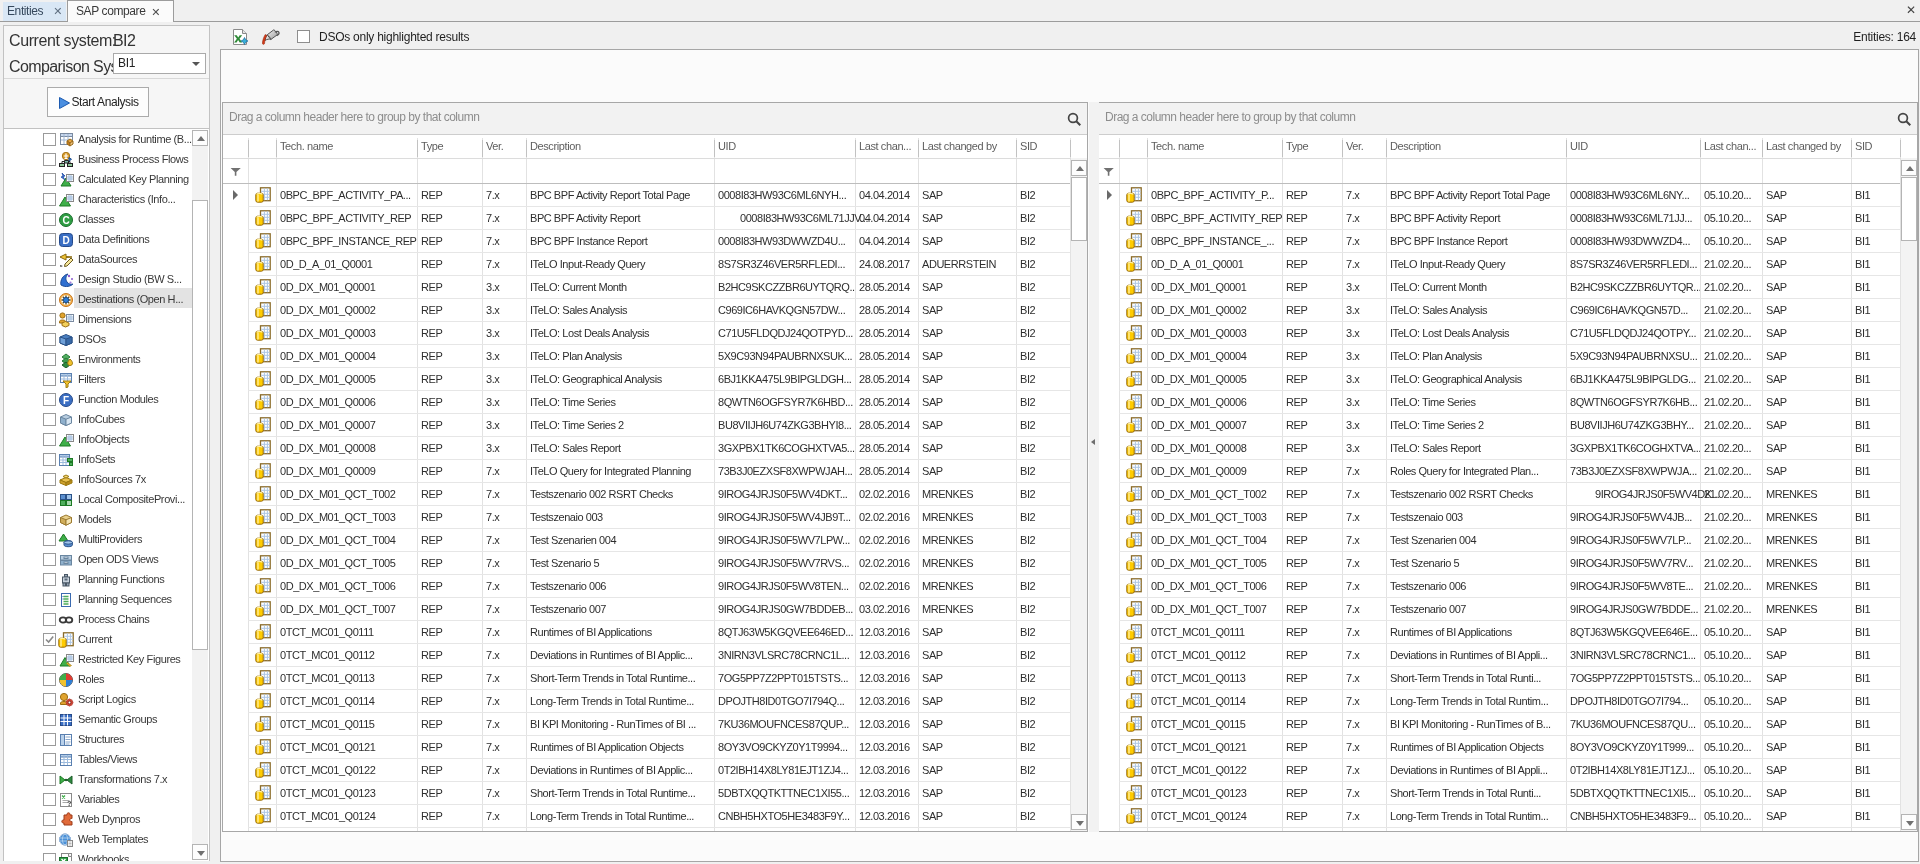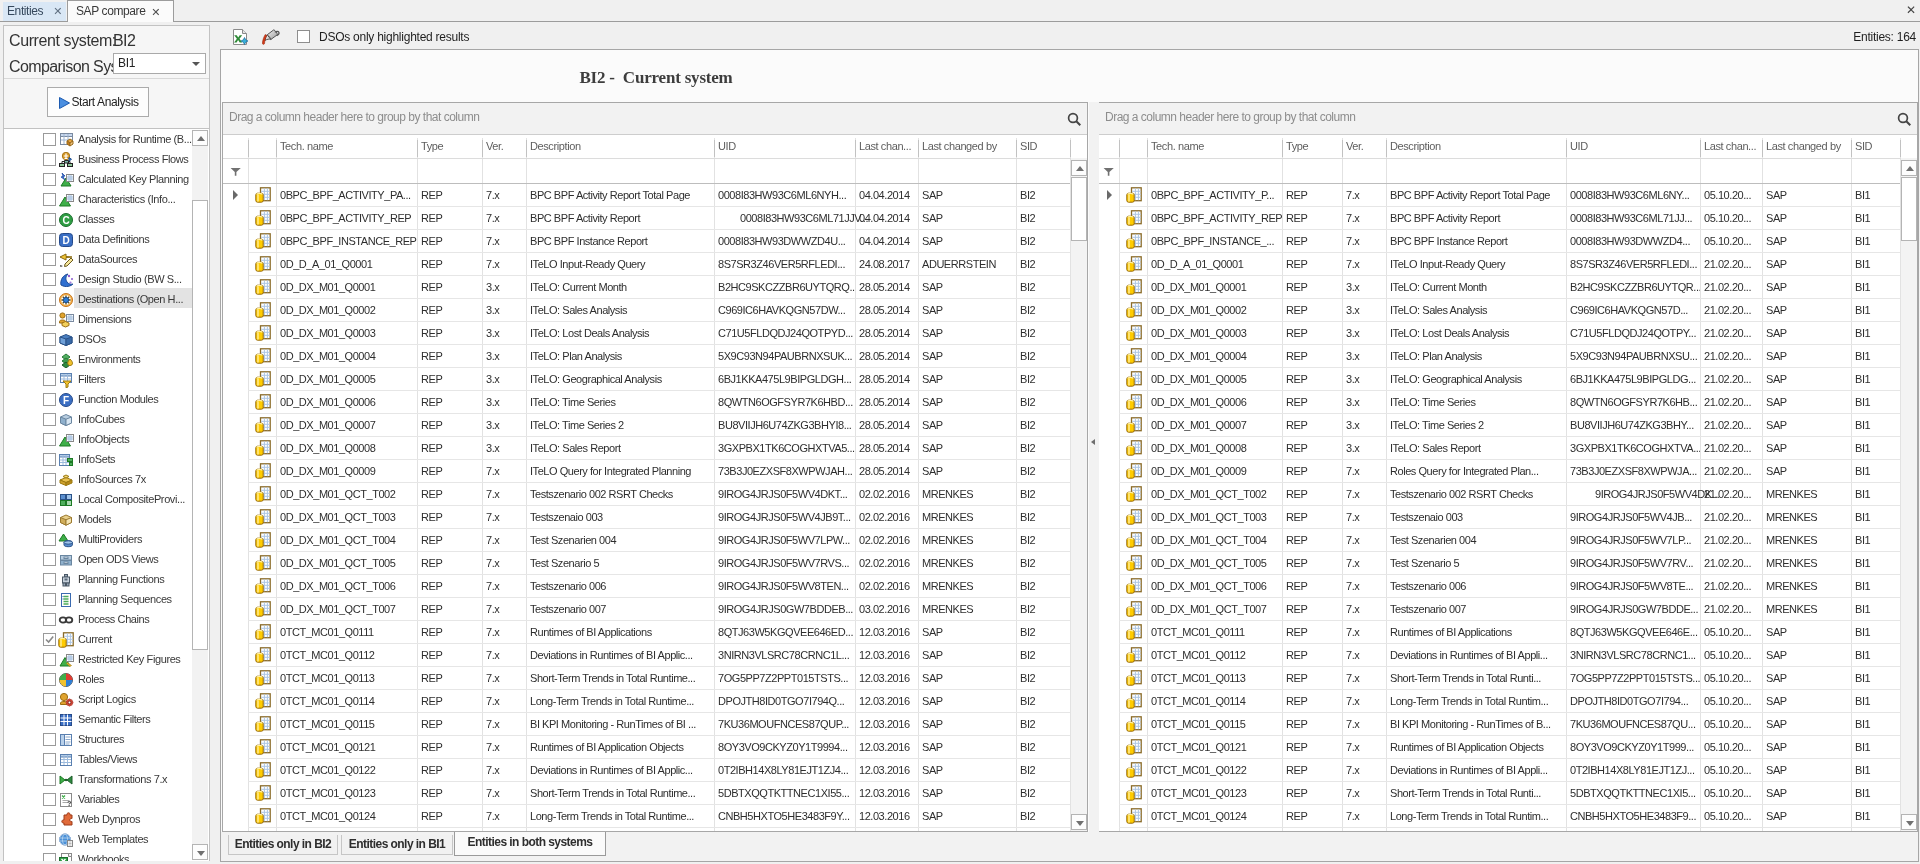--- a/index.html
+++ b/index.html
@@ -374,21 +374,21 @@
             <circle cx="11.5" cy="10.5" r="1.4" fill="#fff" stroke="#8c2218"></circle>
           </svg></span>
         <span class="tlab">Script Logics</span>
       </div>
       <div class="trow" style="top:580.5px">
         <span class="tchk"></span>
         <span class="tico"><svg width="16" height="16" viewBox="0 0 16 16">
             <rect x="2.5" y="2.5" width="11" height="11" fill="#3b6fc4" stroke="#24498a"></rect>
             <path d="M2.5 6h11M2.5 9.5h11M6 2.5v11M9.5 2.5v11" stroke="#fff"></path>
           </svg></span>
-        <span class="tlab">Semantic Filters</span>
+        <span class="tlab">Semantic Groups</span>
       </div>
       <div class="trow" style="top:600.5px">
         <span class="tchk"></span>
         <span class="tico"><svg width="16" height="16" viewBox="0 0 16 16">
             <rect x="2.5" y="2.5" width="11" height="11" fill="#fff" stroke="#5a80b0"></rect>
             <rect x="2.5" y="2.5" width="4" height="11" fill="#b8d0ea" stroke="#5a80b0"></rect>
             <path d="M7.5 5h5M7.5 7.5h5M7.5 10h5M7.5 12h4" stroke="#8aa8cc"></path>
           </svg></span>
         <span class="tlab">Structures</span>
       </div>
@@ -476,21 +476,20 @@
         <path d="M5.2 6.8L11.8 1.8c1.9 1 3.3 2.7 3.6 4.9L8.8 11.5C8.1 9.4 6.8 7.8 5.2 6.8z" fill="url(#bk)" stroke="#555"></path>
         <path d="M12.8 4.2c1.8-1.1 3.6-1 4.1 0 .5 1-.5 2.6-2.2 3.6" fill="none" stroke="#555" stroke-width="1.2"></path>
         <path d="M5.2 6.8C4 8.3 3.4 10.4 3.1 12.4c2-1.3 4.2-1.6 5.7-.9z" fill="#e0e0e0" stroke="#555"></path>
         <path d="M4.8 7.5C3.4 9.6 2.8 13 2.5 15.7c-.7 1.1-2 .8-2.2-.4.4-3.4 1.7-7.2 3-8.9z" fill="#d43a18" stroke="#8c2008" stroke-width="0.5"></path>
       </svg></span>
     <span id="tbchk"></span>
     <span id="tblab">DSOs only highlighted results</span>
     <span id="entities">Entities: 164</span>
   </div>
 <div id="main">
-    <div class="ptitle" style="left:2px;width:866px">BI2 -&nbsp; Current system</div>
     <div class="grid" style="left:1px;width:866px">
       <div class="dragbar">
         <span class="dragtxt">Drag a column header here to group by that column</span>
         <span class="mag"><svg width="15" height="15" viewBox="0 0 15 15">
             <circle cx="6" cy="6" r="4.4" fill="none" stroke="#454545" stroke-width="1.7"></circle>
             <path d="M9.3 9.3l4 4" stroke="#454545" stroke-width="2"></path>
           </svg></span>
       </div>
       <div class="hcell" style="left:57px">Tech. name</div>
       <div class="hcell" style="left:198px">Type</div>
@@ -1592,17 +1591,12 @@
         </div>
         <div class="sthumb" style="top:19px;height:64px"></div>
         <div class="sbtn" style="bottom:1px">
           <span class="ard"></span>
         </div>
       </div>
     </div>
     <div id="split">
       <span class="tri"></span>
     </div>
-    <div id="btabs">
-      <div class="btab" style="left:7px;width:110px">Entities only in BI2</div>
-      <div class="btab" style="left:120px;width:112px">Entities only in BI1</div>
-      <div class="btab active" style="left:233px;width:152px">Entities in both systems</div>
-    </div>
   </div>
 </body></html>

